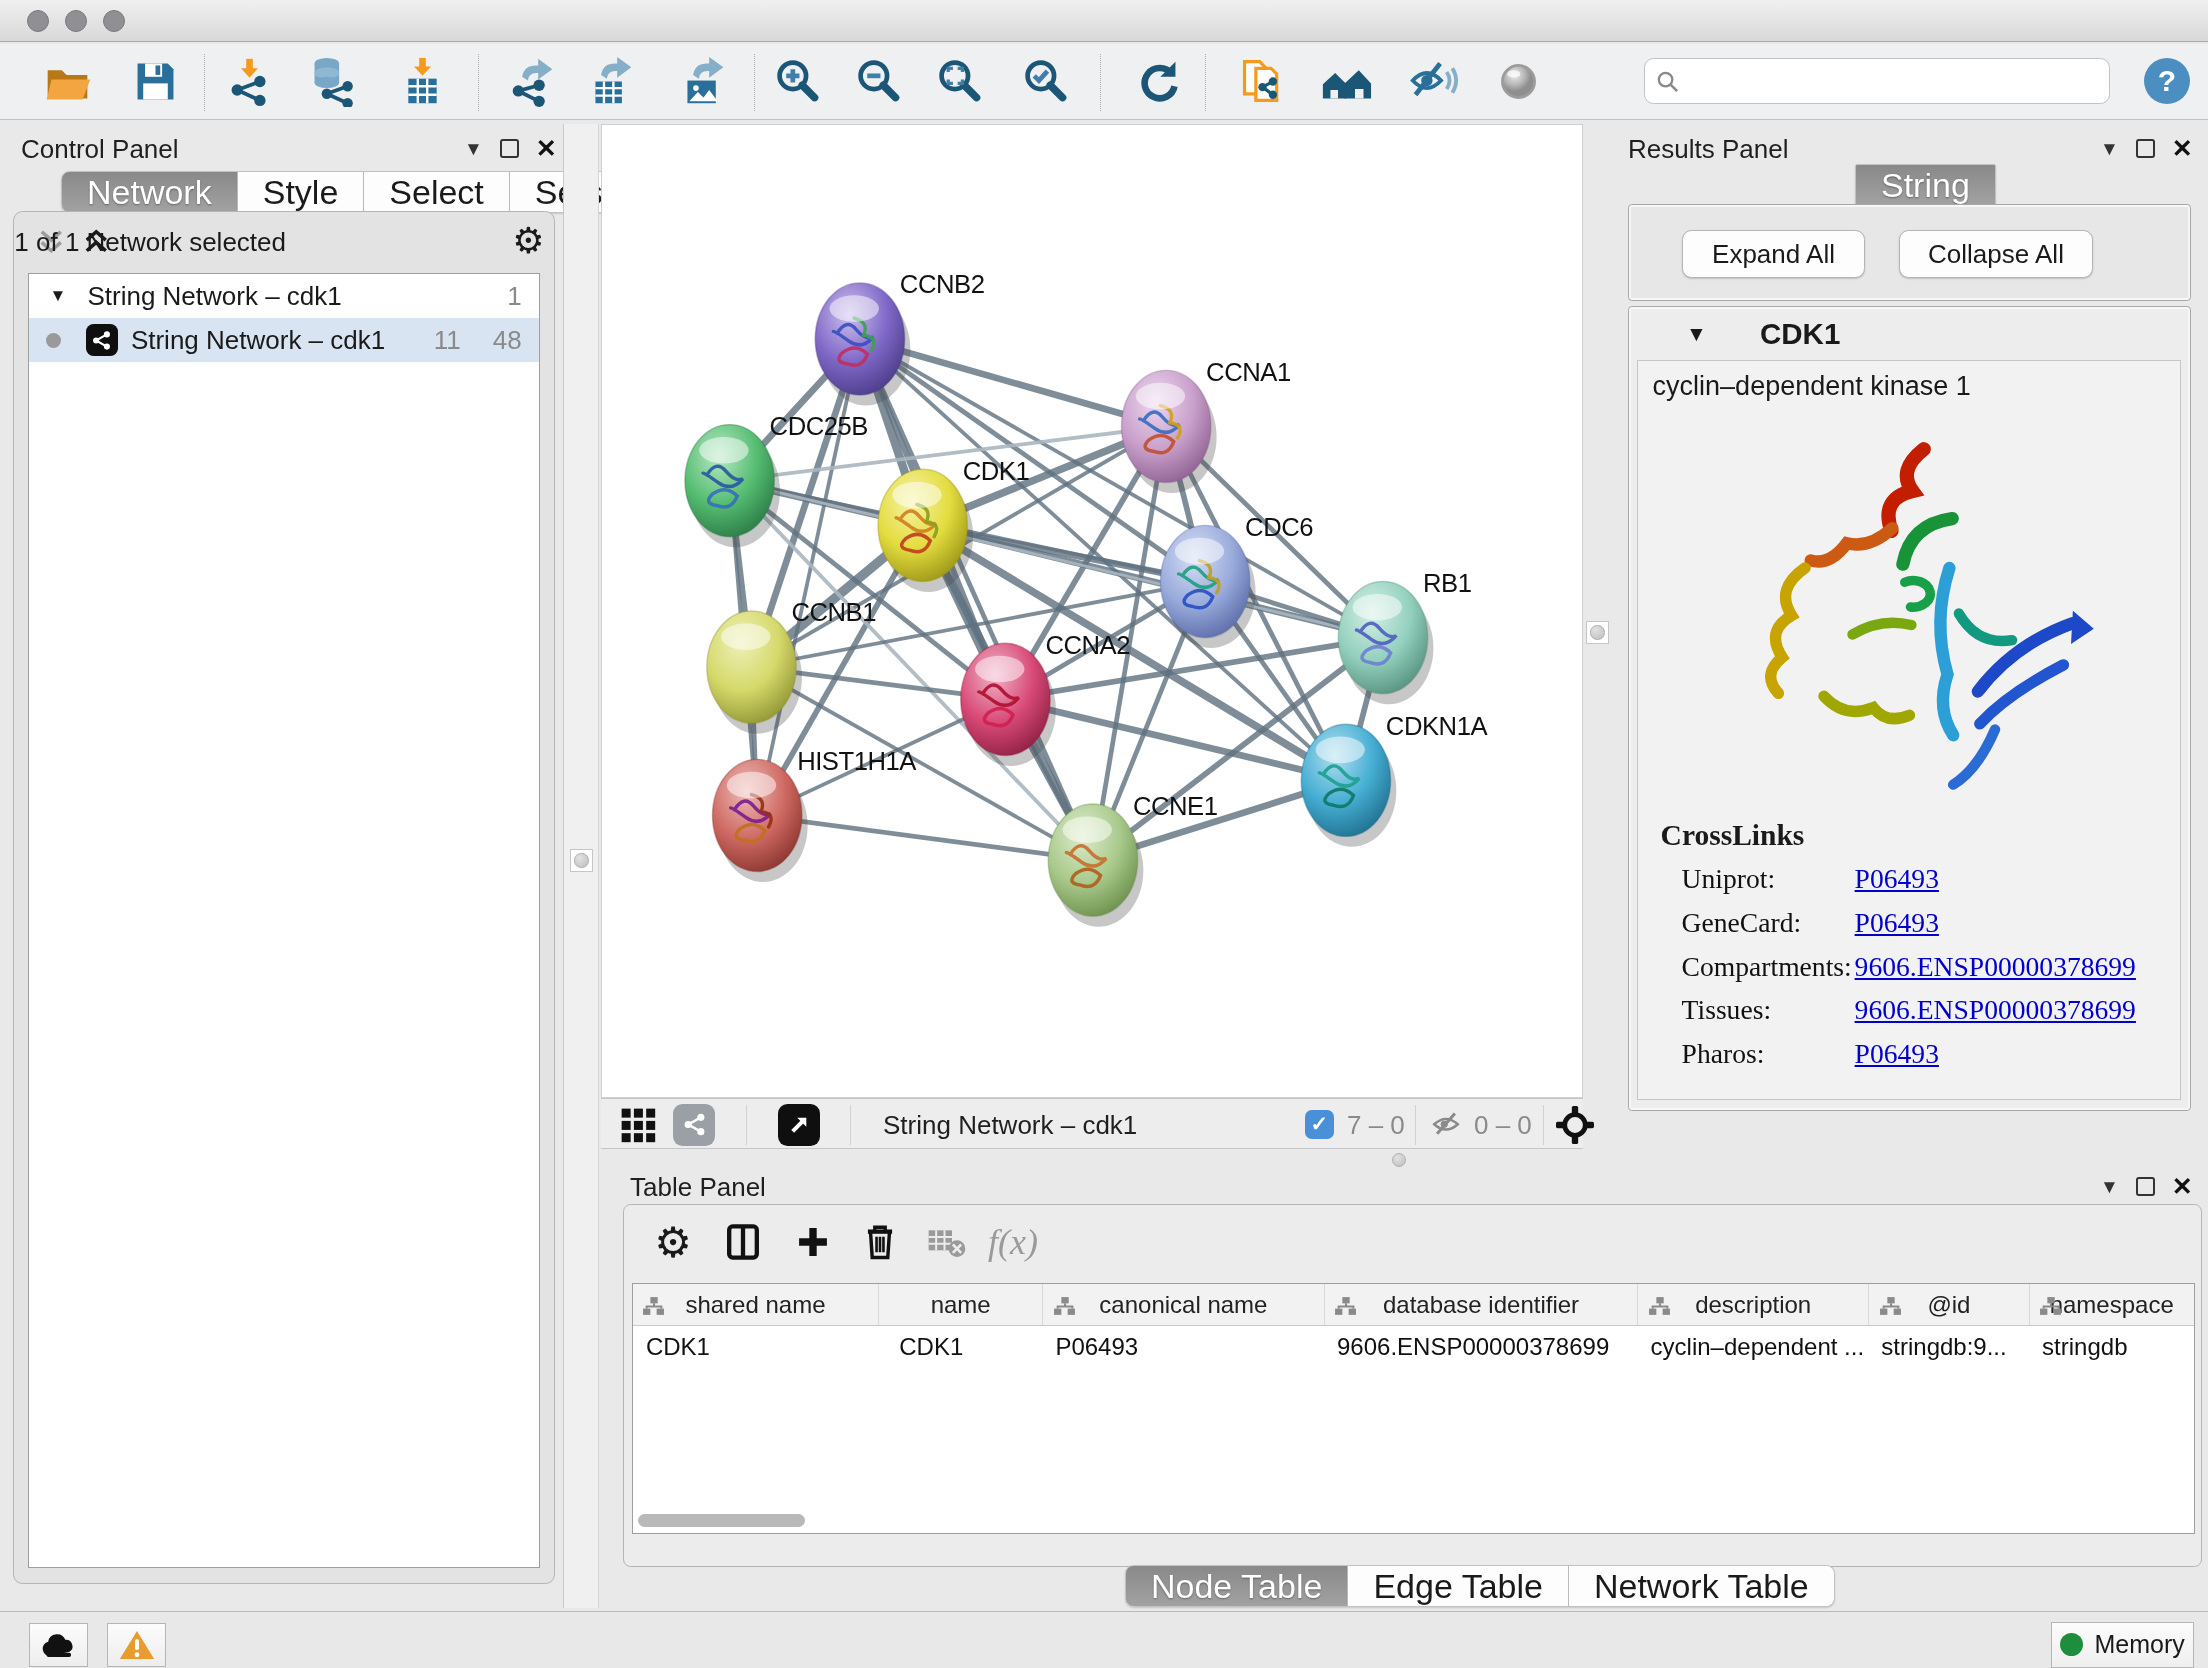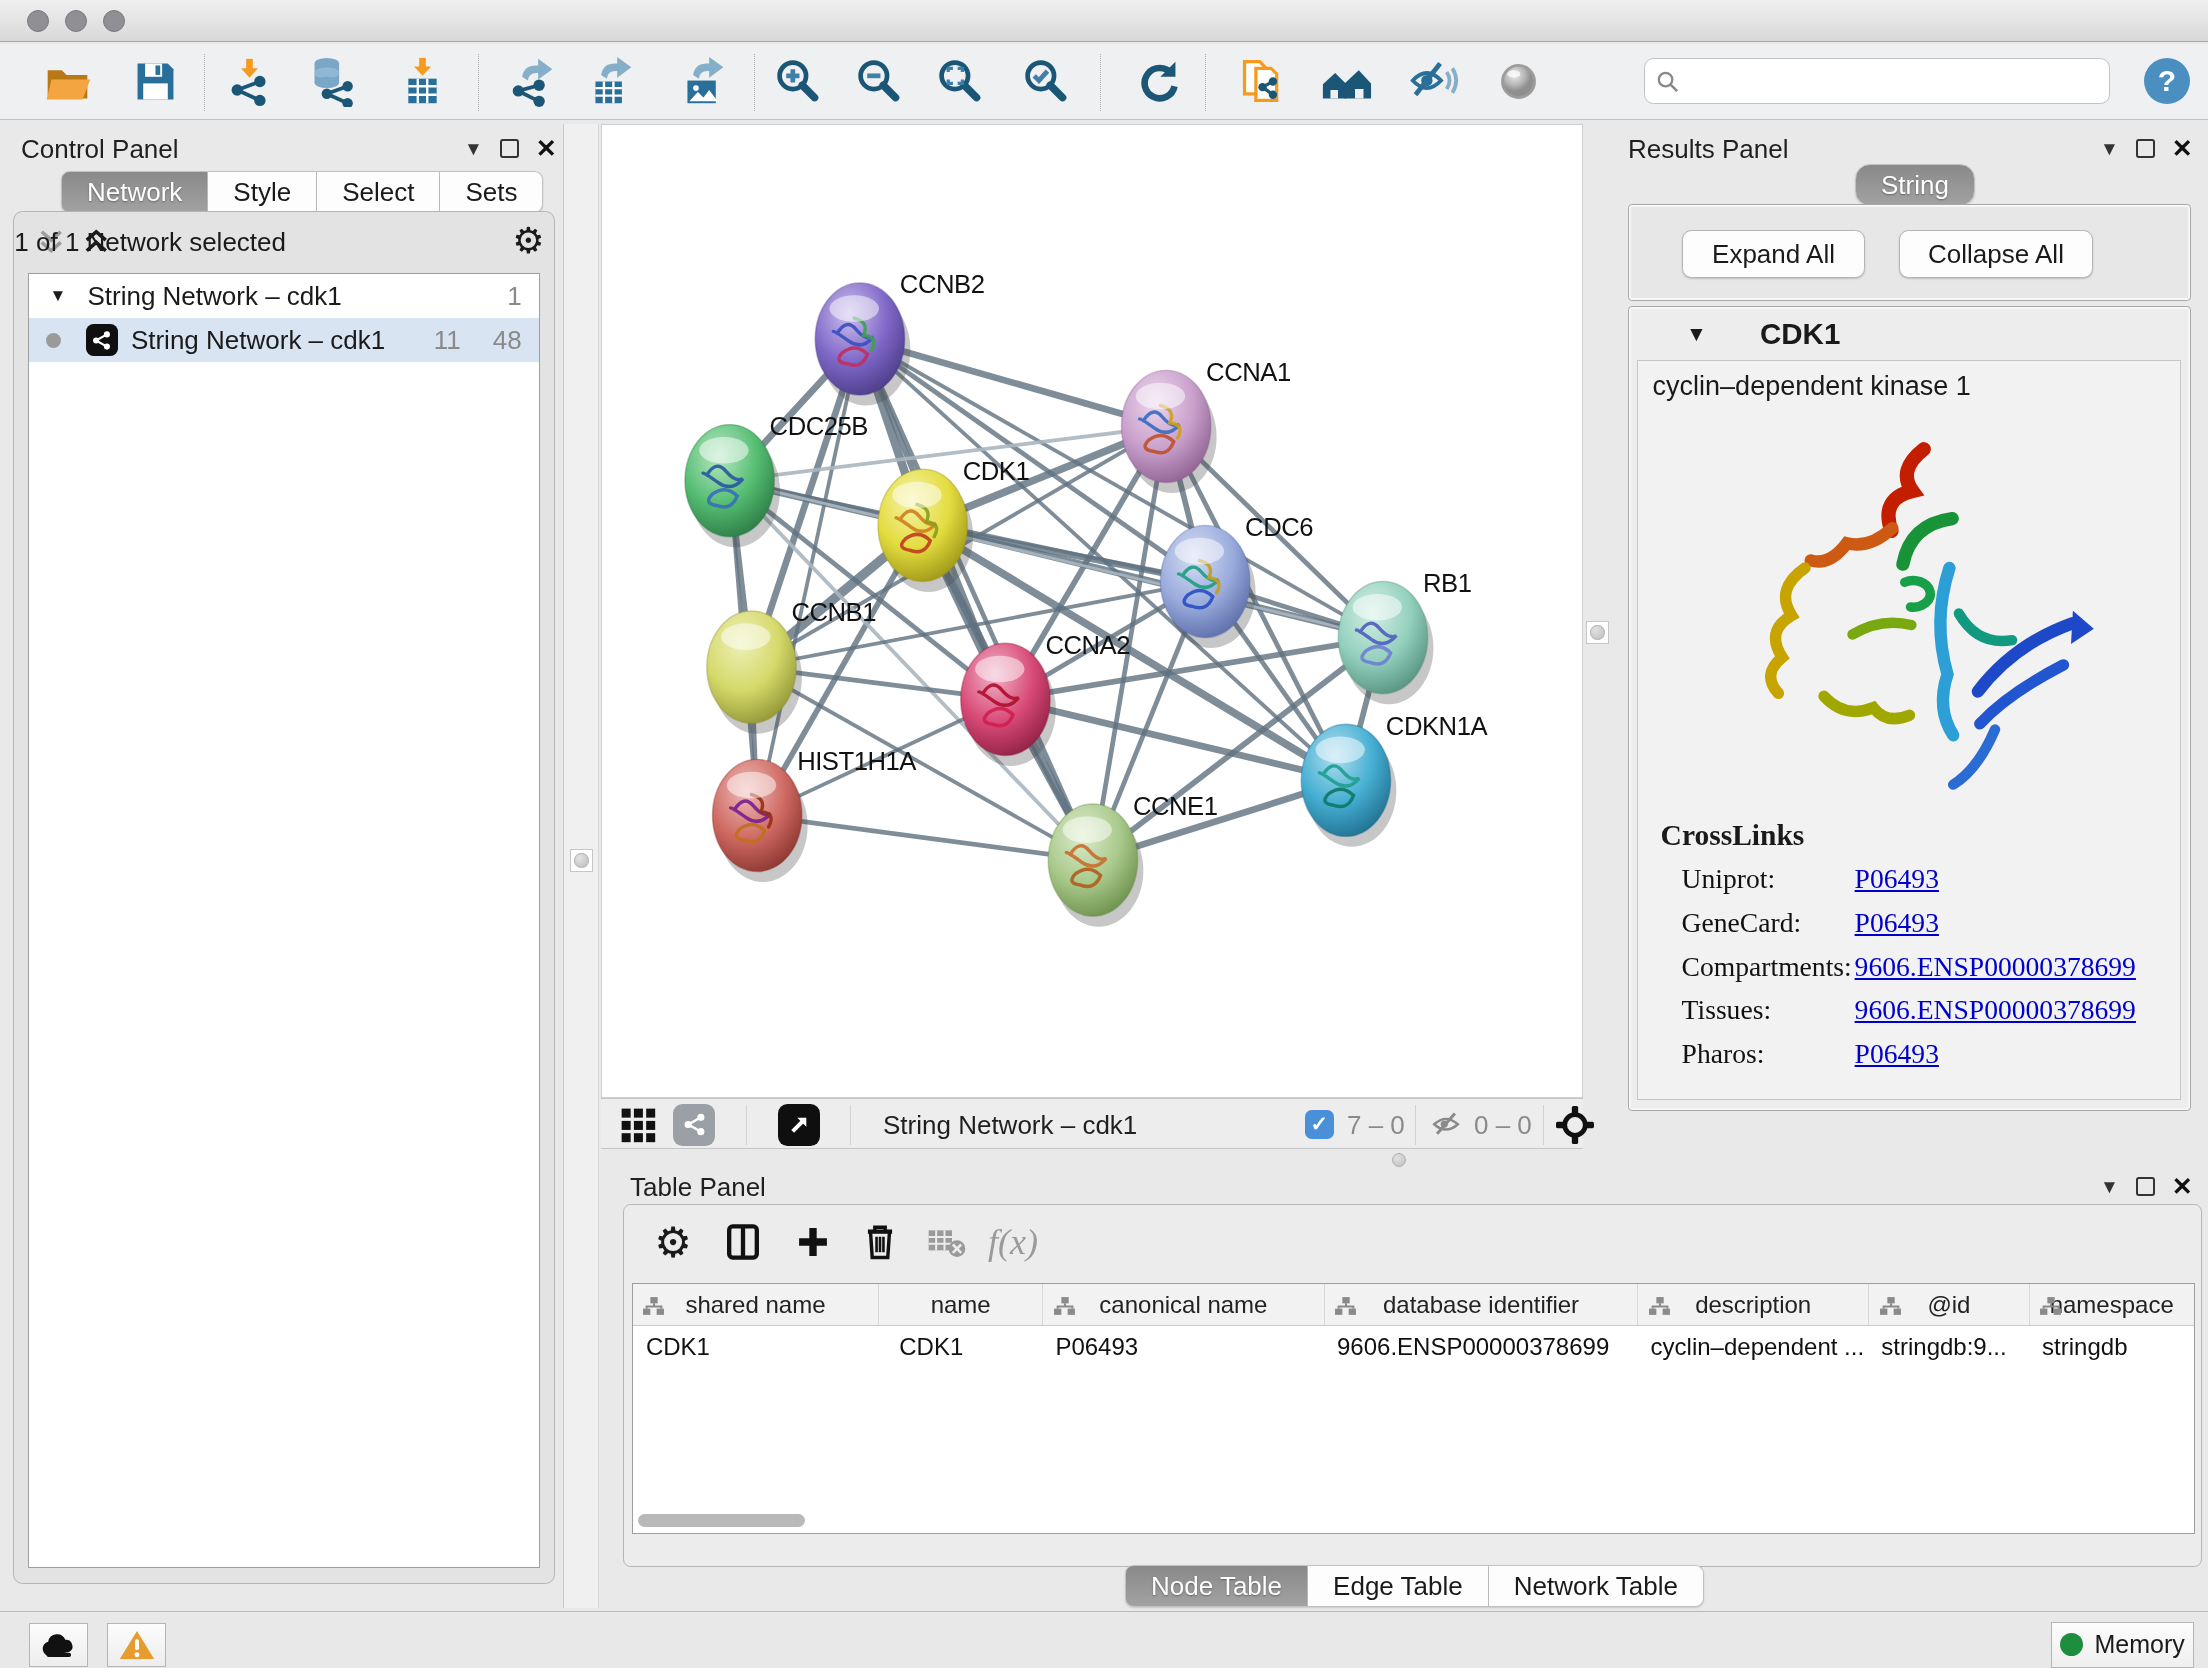--- a/index.html
+++ b/index.html
@@ -23,25 +23,25 @@
   #help-btn { position:absolute; left:2144px; top:14.3px; width:46px; height:46px; border-radius:50%; background:#4a8fc0; color:#fff; font-size:30px; font-weight:bold; text-align:center; line-height:46px; cursor:pointer; }
 
   
   .panel-title { font-size:26px; color:#1f1f1f; }
   .panel-ctrls { position:absolute; display:flex; gap:17px; align-items:center; }
   .pc-caret { font-size:19px; color:#333; cursor:pointer; }
   .pc-float { width:19px; height:19px; border:2.9px solid #333; border-radius:2.9px; cursor:pointer; }
   .pc-close { font-size:25px; font-weight:bold; color:#111; cursor:pointer; }
 
   .seg-row { position:absolute; display:flex; }
-  .seg { height:42px; background:#fdfdfd; border:1px solid #c2c2c2; border-left-width:0; font-size:26px; color:#1a1a1a; display:flex; align-items:center; justify-content:center; padding:0 25px; cursor:pointer; box-shadow:0 1px 1.9px rgba(0,0,0,.15); }
+  .seg { height:42px; background:#fdfdfd; border:1px solid #c2c2c2; border-left-width:0; font-size:34px; color:#1a1a1a; display:flex; align-items:center; justify-content:center; padding:0 25px; cursor:pointer; box-shadow:0 1px 1.9px rgba(0,0,0,.15); }
   .seg:first-child { border-left-width:1px; border-radius:8.6px 0 0 8.6px; }
   .seg:last-child { border-radius:0 8.6px 8.6px 0; }
   .seg.sel { background:linear-gradient(#898989,#a2a2a2); color:#fff; text-shadow:0 1px 1.9px rgba(0,0,0,.35); }
-  .seg.single { border-radius:15px; border-left-width:1px;text-align:right; }
+  .seg.single { border-radius:2px; border-left-width:1px;text-align:right; }
 
   
   #cp-box { left:13.3px; top:211px; width:542px; height:1373px; background:#e3e3e3; border:1.9px solid #b5b5b5; border-radius:9.5px; }
   #cp-header { position:absolute; left:0; top:0; width:100%; height:59px; }
   #cp-header .lbl { position:absolute; left:0; right:0; top:15px; font-size:26px; }
   #cp-list { position:absolute; left:13.3px; top:61px; width:512px; height:1295px; background:#fff; border:1.9px solid #9e9e9e; }
   .tree-row { position:relative; width:100%; height:44px; display:flex; align-items:center; font-size:26px; }
   .tree-row .count { color:#8a8a8a; }
   .share-sq { width:32px; height:32px; border-radius:7.6px; background:#0f0f0f; display:flex; align-items:center; justify-content:center; }
 

